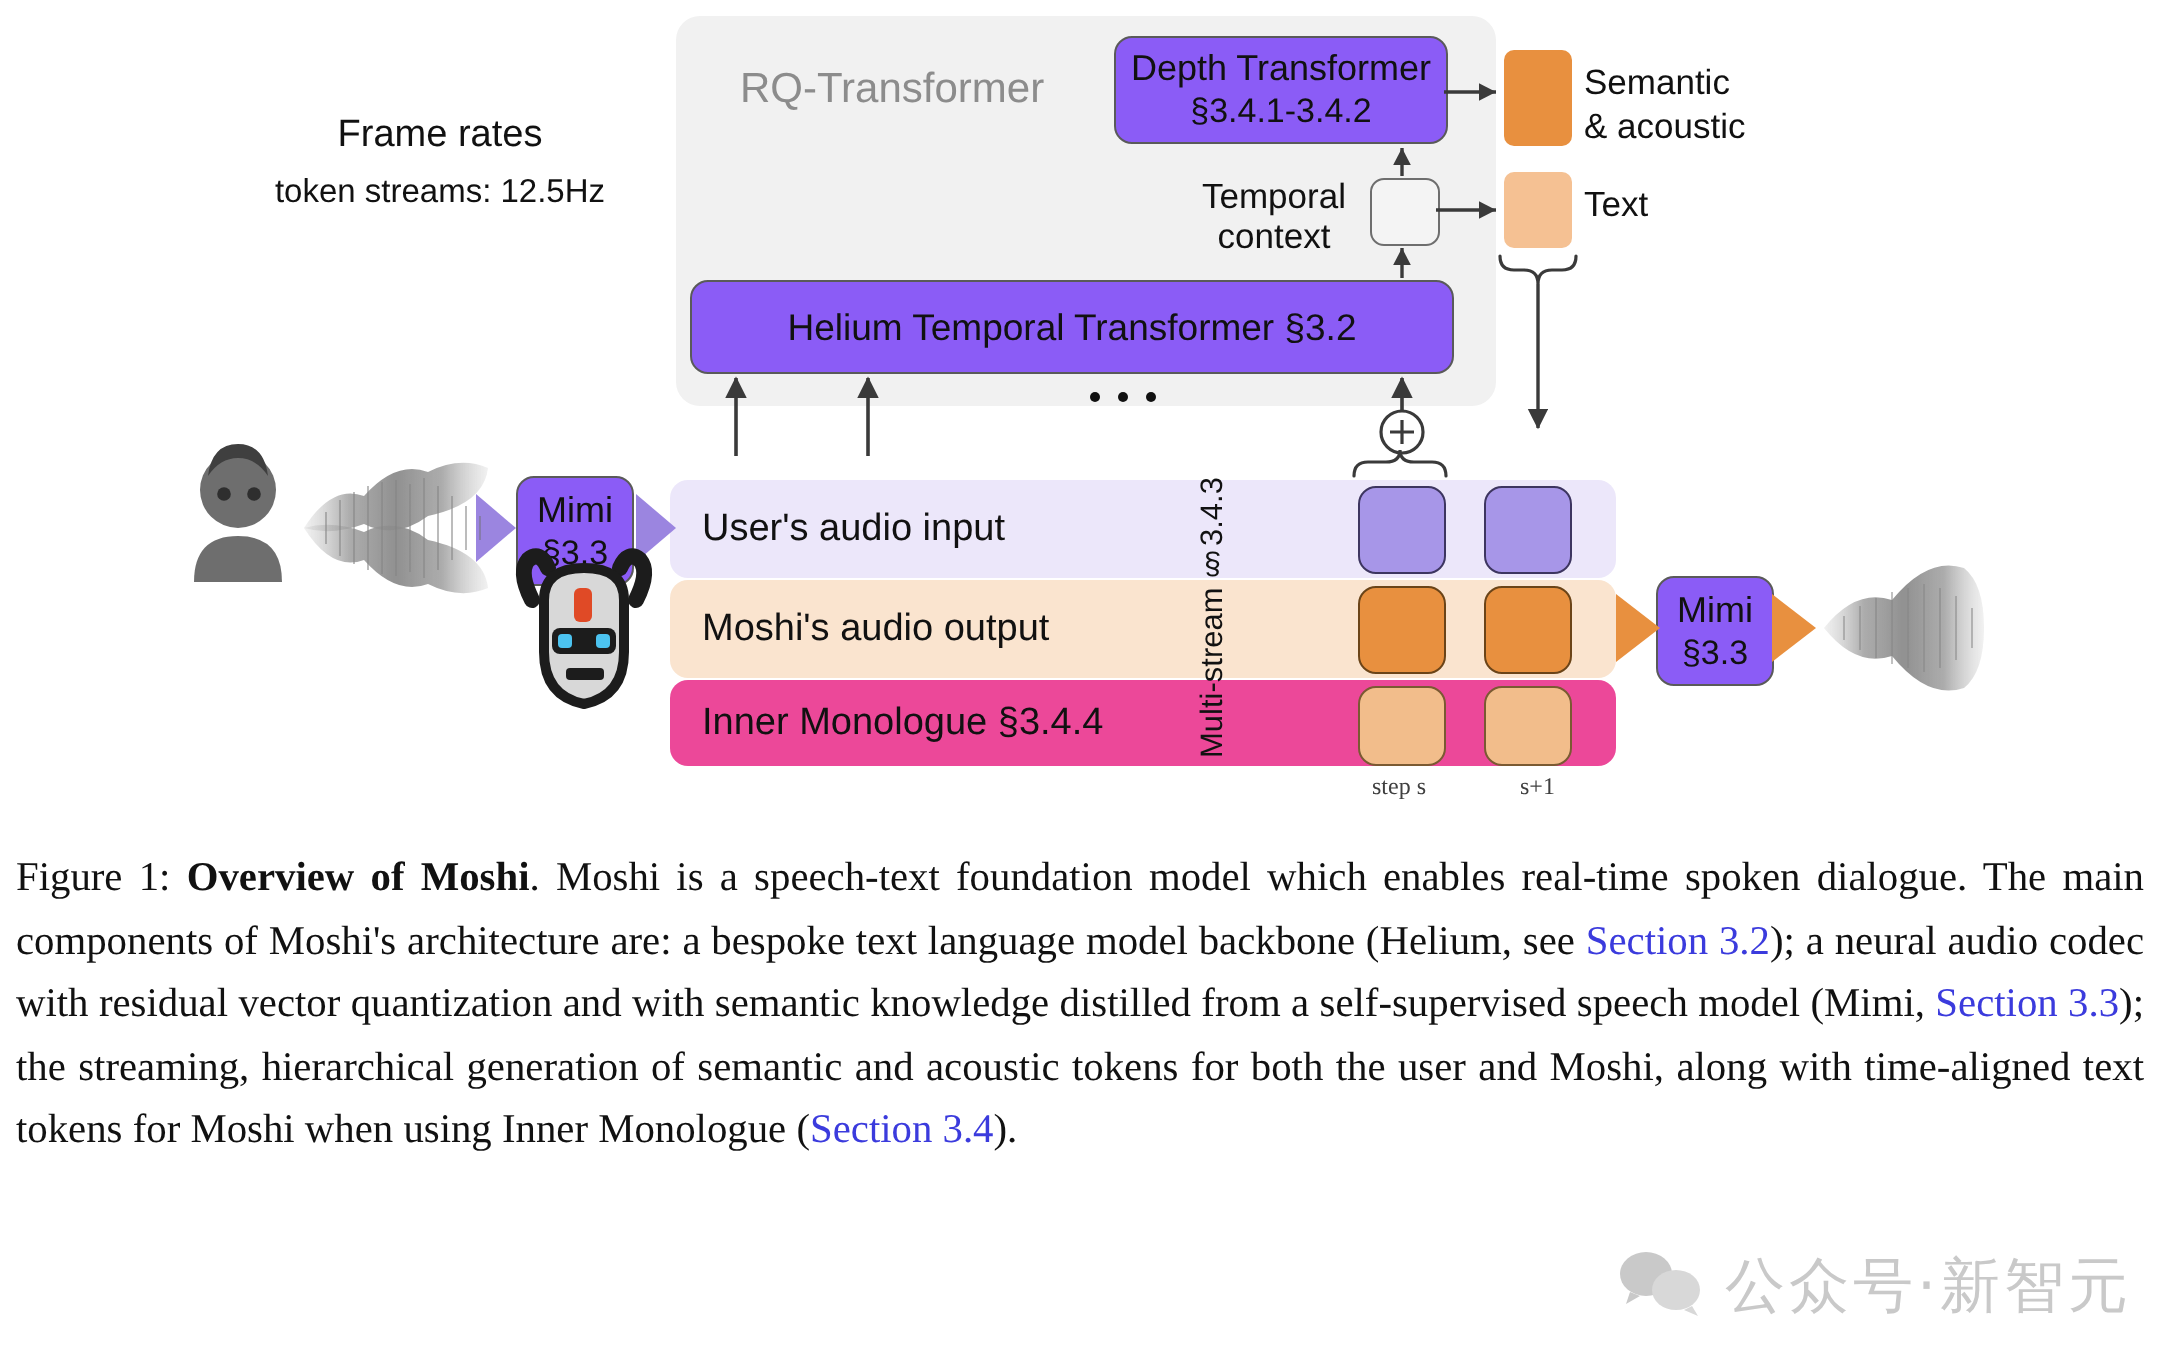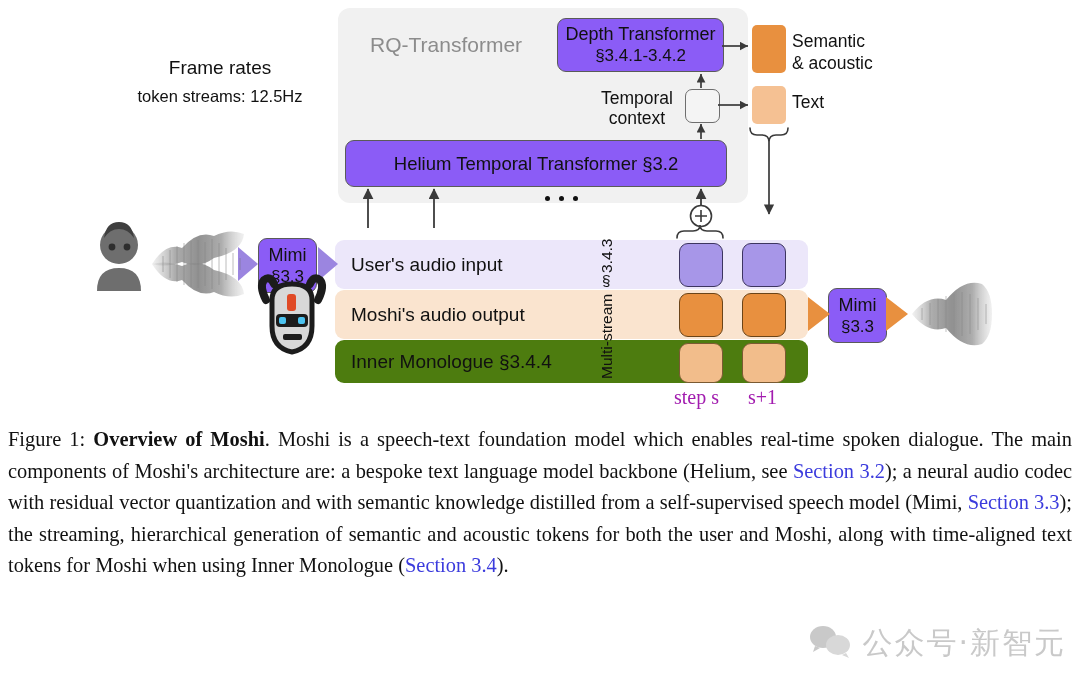--- a/index.html
+++ b/index.html
@@ -92,22 +92,23 @@
     position:absolute;
     font-size:15.5px;
     color:#111;
     writing-mode:vertical-rl;
     transform:rotate(180deg);
     text-align:center;
     letter-spacing:0px;
   }
   .steplbl{
     position:absolute;
-    font-size:20px;color:#a21caf;
+    font-size:12px;color:#404040;
     font-family:"Liberation Serif", serif;
+    margin-left:12px;
   }
   .dots{
     position:absolute;
     display:flex;gap:9px;align-items:center;
   }
   .dots i{display:block;width:5px;height:5px;border-radius:50%;background:#111;}
   svg.ov{position:absolute;left:0;top:0;width:1080px;height:415px;pointer-events:none;overflow:visible;}
 </style>
 </head>
 <body>
@@ -162,21 +163,21 @@
     <span style="font-size:18px;">Mimi</span>
     <span style="font-size:17px;">§3.3</span>
   </div>
 
   <div class="stream" style="left:335px;top:240px;width:473px;height:49px;background:#ece7fa;">
     <span class="txt">User's audio input</span>
   </div>
   <div class="stream" style="left:335px;top:290px;width:473px;height:49px;background:#fae4cf;">
     <span class="txt">Moshi's audio output</span>
   </div>
-  <div class="stream" style="left:335px;top:340px;width:473px;height:43px;background:#4d7c0f;">
+  <div class="stream" style="left:335px;top:340px;width:473px;height:43px;background:#ec4899;">
     <span class="txt">Inner Monologue §3.4.4</span>
   </div>
 
   <div class="vlabel" style="left:598px;top:238px;height:52px;">§3.4.3</div>
   <div class="vlabel" style="left:598px;top:288px;height:96px;">Multi-stream</div>
 
   <div class="tok purple" style="left:679px;top:243px;width:42px;height:42px;"></div>
   <div class="tok orange" style="left:679px;top:293px;width:42px;height:42px;"></div>
   <div class="tok peach" style="left:679px;top:343px;width:42px;height:38px;"></div>
 

